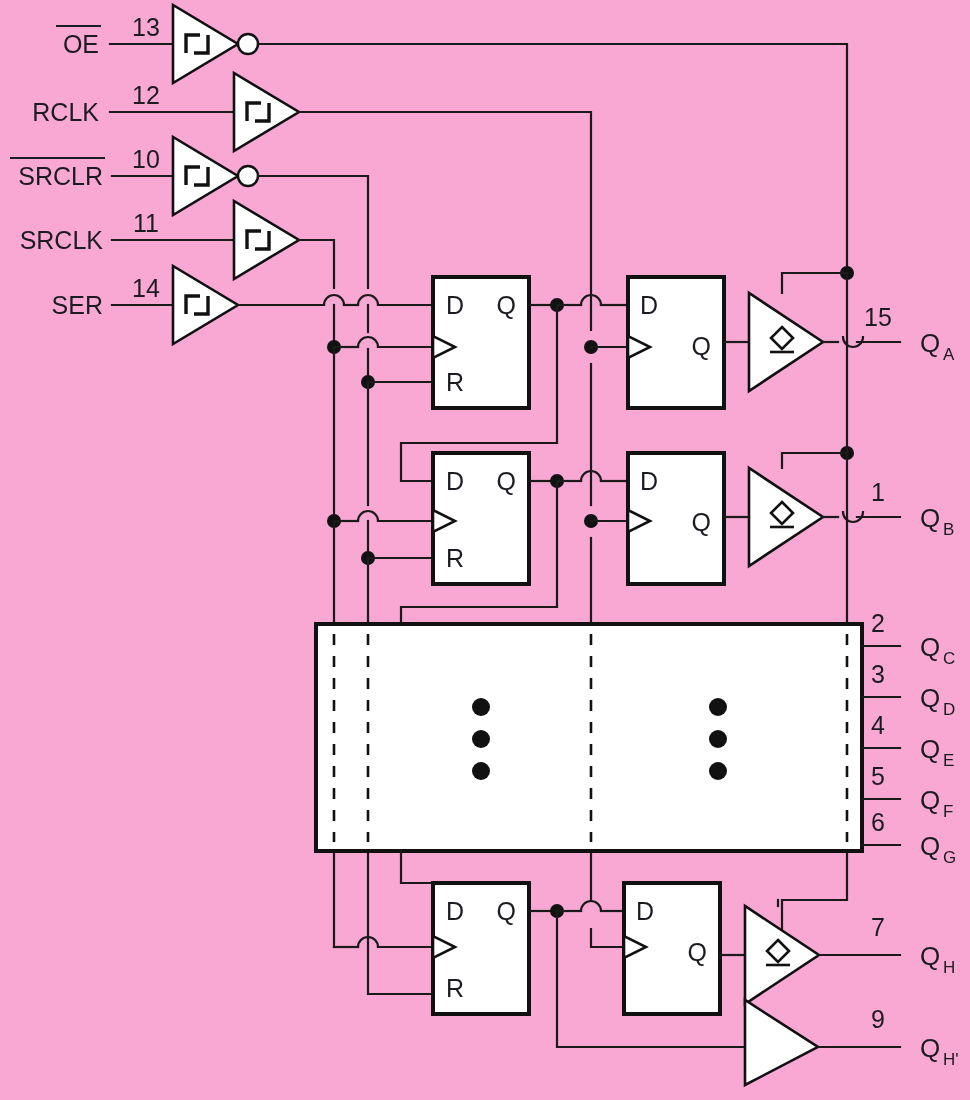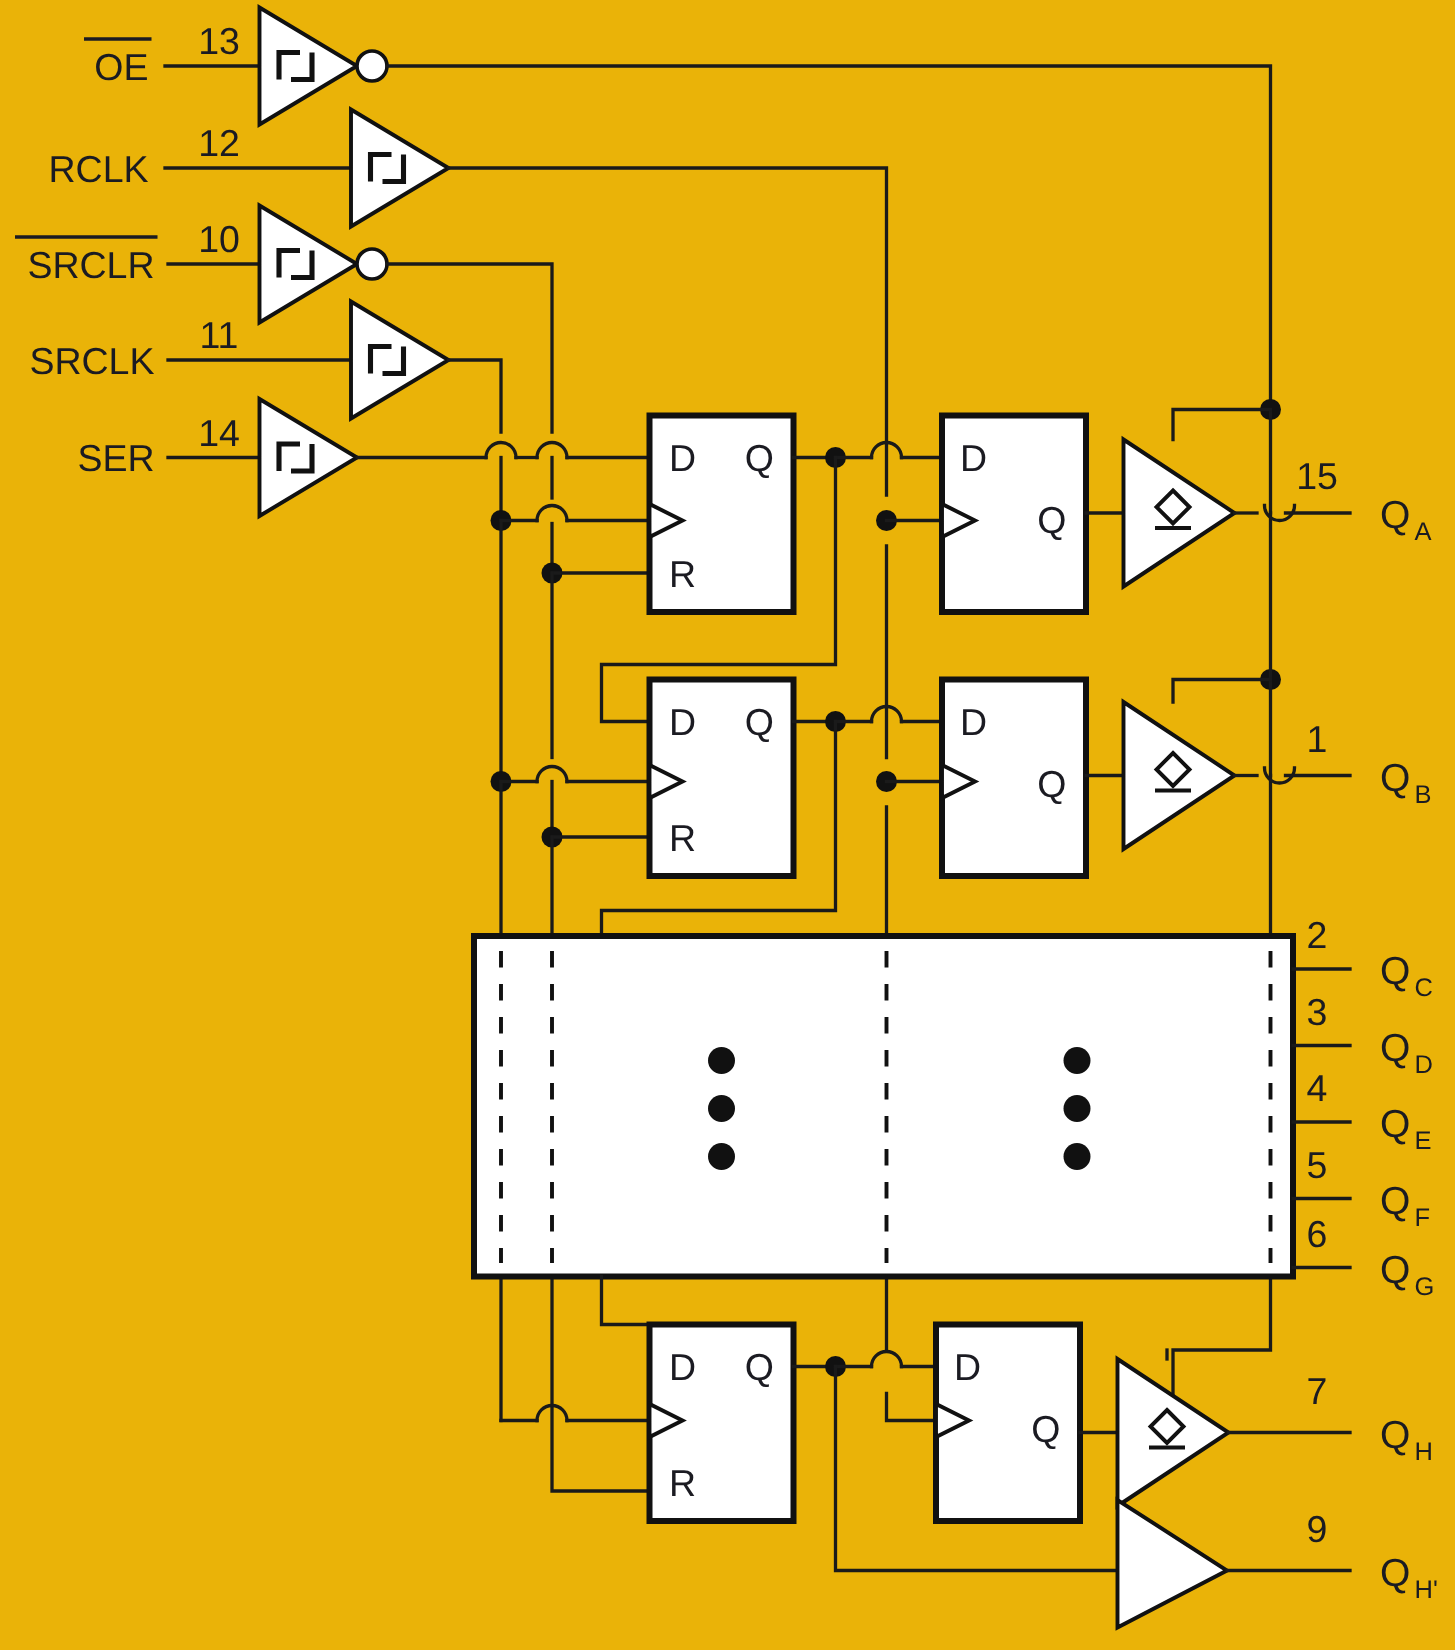--- a/index.html
+++ b/index.html
@@ -8,21 +8,21 @@
     padding: 0;
     background: #ffffff;
   }
   body {
     font-family: "Liberation Sans", sans-serif;
   }
   #diagram-root {
     position: relative;
     width: 970px;
     height: 1100px;
-    background: #eab308;
+    background: #f9a8d4;
     overflow: hidden;
   }
   svg.schematic {
     display: block;
     width: 970px;
     height: 1100px;
   }
   .wire {
     stroke: #1a1a1a;
     stroke-width: 2.2;

